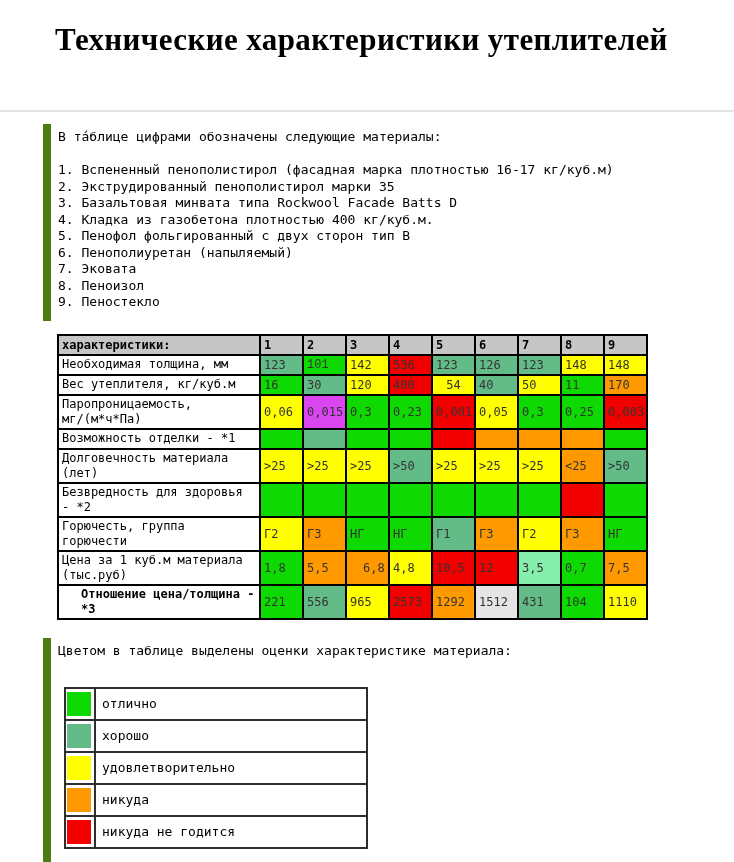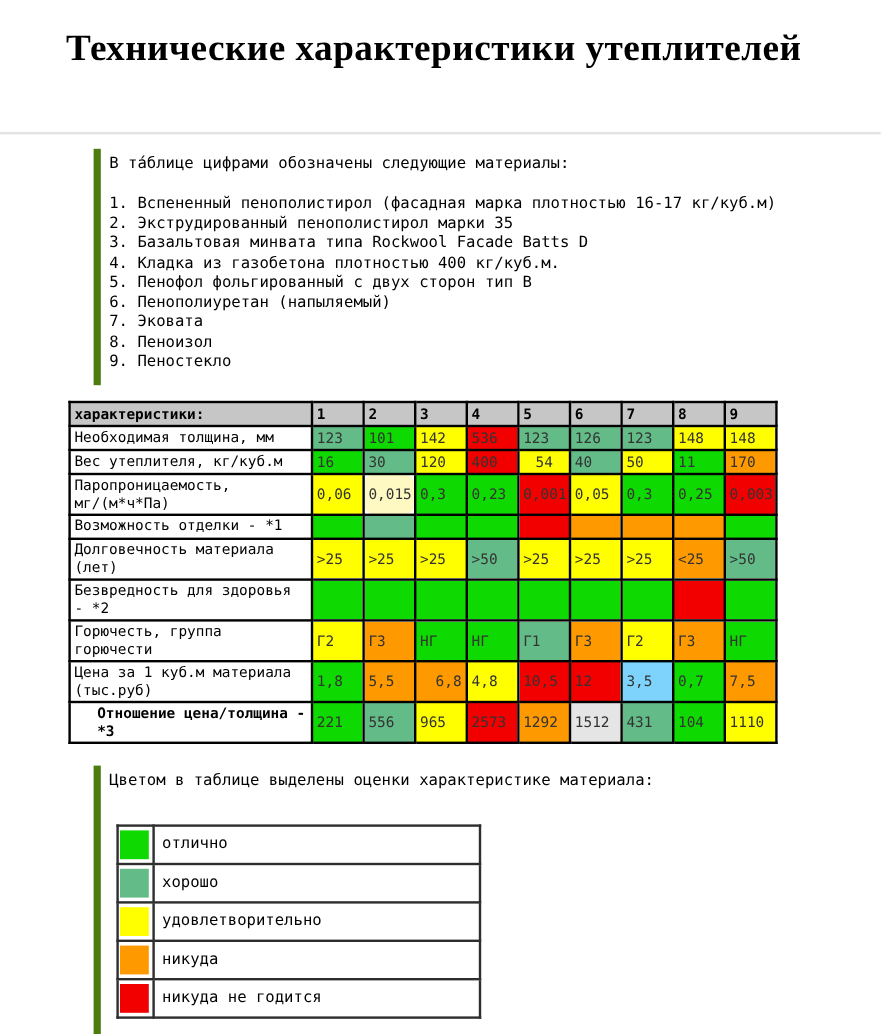--- a/index.html
+++ b/index.html
@@ -6,21 +6,21 @@
   body{
     width:734px;height:862px;overflow:hidden;position:relative;
     font-family:"DejaVu Sans Mono",monospace;font-size:13px;color:#000;
   }
   h1{
     font-family:"Liberation Serif",serif;font-weight:bold;
     font-size:31px;line-height:36px;margin:22px 0 0 55px;letter-spacing:.4px;
   }
   .top-rule{border:0;border-top:2px solid #e3e3e3;margin:52px 0 0 0;}
   .quote-block{
-    border-left:6px solid #4d7c0f;margin-left:78px;padding:4px 0 10px 7px;
+    border-left:8px solid #4d7c0f;margin-left:43px;padding:4px 0 10px 7px;
   }
   .intro-block{margin-top:12px;}
   .lead-line{margin:0;line-height:17px;}
   .materials{margin-top:17px;}
   .mat-line{line-height:16.5px;white-space:nowrap;}
   table.char-table{
     border-collapse:collapse;table-layout:fixed;
     margin:13px 0 0 57px;width:490px;
     font-size:12px;
   }
@@ -87,21 +87,21 @@
         <th>6</th>
         <th>7</th>
         <th>8</th>
         <th>9</th>
       </tr>
   </thead>
   <tbody>
       <tr>
         <td class="row-label">Необходимая толщина, мм</td>
         <td class="val" style="background: rgb(99, 188, 135);">123</td>
-        <td class="val" style="background: rgb(14, 217, 0);">101</td>
+        <td class="val" style="background: rgb(14, 217, 0); font-family: Liberation Mono, monospace;">101</td>
         <td class="val" style="background: rgb(255, 255, 0);">142</td>
         <td class="val" style="background: rgb(242, 0, 0);">536</td>
         <td class="val" style="background: rgb(99, 188, 135);">123</td>
         <td class="val" style="background: rgb(99, 188, 135);">126</td>
         <td class="val" style="background: rgb(99, 188, 135);">123</td>
         <td class="val" style="background: rgb(255, 255, 0);">148</td>
         <td class="val" style="background: rgb(255, 255, 0);">148</td>
       </tr>
       <tr>
         <td class="row-label">Вес утеплителя, кг/куб.м</td>
@@ -111,21 +111,21 @@
         <td class="val" style="background: rgb(242, 0, 0);">400</td>
         <td class="val" style="background: rgb(255, 255, 0); text-align: center;">54</td>
         <td class="val" style="background: rgb(99, 188, 135);">40</td>
         <td class="val" style="background: rgb(255, 255, 0);">50</td>
         <td class="val" style="background: rgb(14, 217, 0);">11</td>
         <td class="val" style="background: rgb(255, 153, 0);">170</td>
       </tr>
       <tr>
         <td class="row-label">Паропроницаемость, мг/(м*ч*Па)</td>
         <td class="val" style="background: rgb(255, 255, 0);">0,06</td>
-        <td class="val" style="background: #fef9c3; border-radius: 10px;">0,015</td>
+        <td class="val" style="background: #d946ef;">0,015</td>
         <td class="val" style="background: rgb(14, 217, 0);">0,3</td>
         <td class="val" style="background: rgb(14, 217, 0);">0,23</td>
         <td class="val" style="background: rgb(242, 0, 0);">0,001</td>
         <td class="val" style="background: rgb(255, 255, 0);">0,05</td>
         <td class="val" style="background: rgb(14, 217, 0);">0,3</td>
         <td class="val" style="background: rgb(14, 217, 0);">0,25</td>
         <td class="val" style="background: rgb(242, 0, 0);">0,003</td>
       </tr>
       <tr>
         <td class="row-label">Возможность отделки - *1</td>
@@ -176,21 +176,21 @@
         <td class="val" style="background: rgb(14, 217, 0);">НГ</td>
       </tr>
       <tr>
         <td class="row-label">Цена за 1 куб.м материала (тыс.руб)</td>
         <td class="val" style="background: rgb(14, 217, 0);">1,8</td>
         <td class="val" style="background: rgb(255, 153, 0);">5,5</td>
         <td class="val" style="background: rgb(255, 153, 0); padding-left: 16px;">6,8</td>
         <td class="val" style="background: rgb(255, 255, 0);">4,8</td>
         <td class="val" style="background: rgb(242, 0, 0);">10,5</td>
         <td class="val" style="background: rgb(242, 0, 0);">12</td>
-        <td class="val" style="background: #7dd3fc; margin-left: 31px;">3,5</td>
+        <td class="val" style="background: #86efac; margin-left: 31px;">3,5</td>
         <td class="val" style="background: rgb(14, 217, 0);">0,7</td>
         <td class="val" style="background: rgb(255, 153, 0);">7,5</td>
       </tr>
       <tr>
         <td class="row-label bold">Отношение цена/толщина - *3</td>
         <td class="val" style="background: rgb(14, 217, 0);">221</td>
         <td class="val" style="background: rgb(99, 188, 135);">556</td>
         <td class="val" style="background: rgb(255, 255, 0);">965</td>
         <td class="val" style="background: rgb(242, 0, 0);">2573</td>
         <td class="val" style="background: rgb(255, 153, 0);">1292</td>

